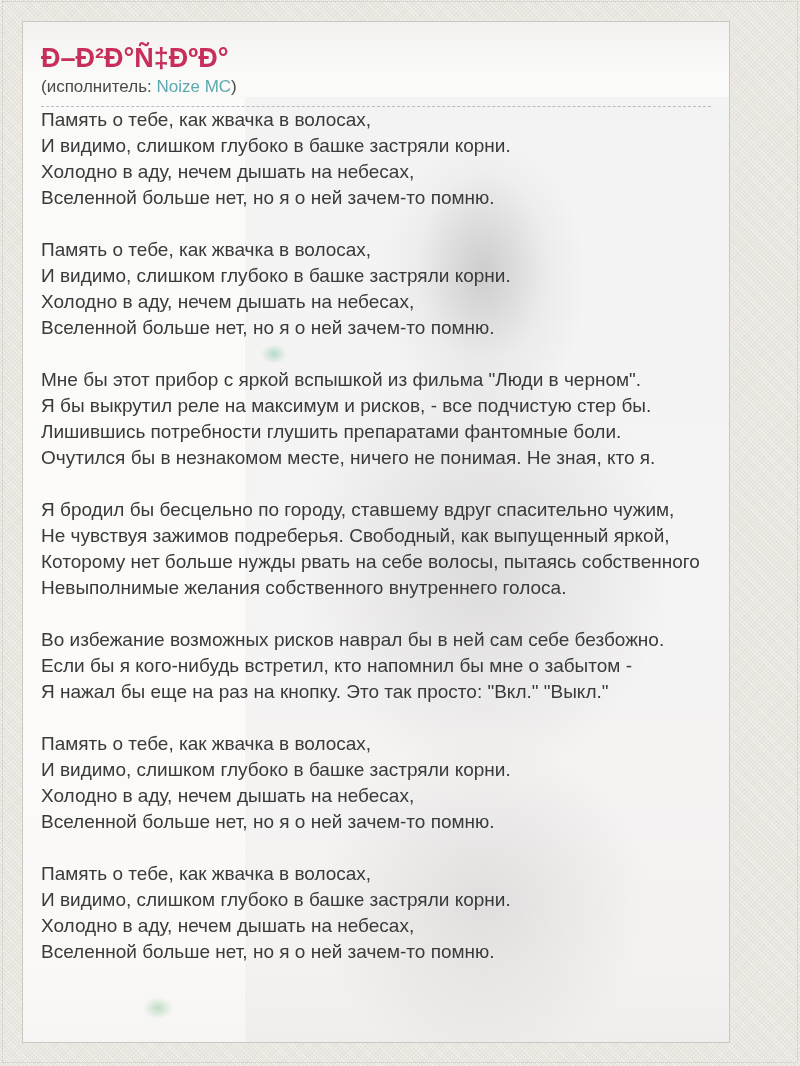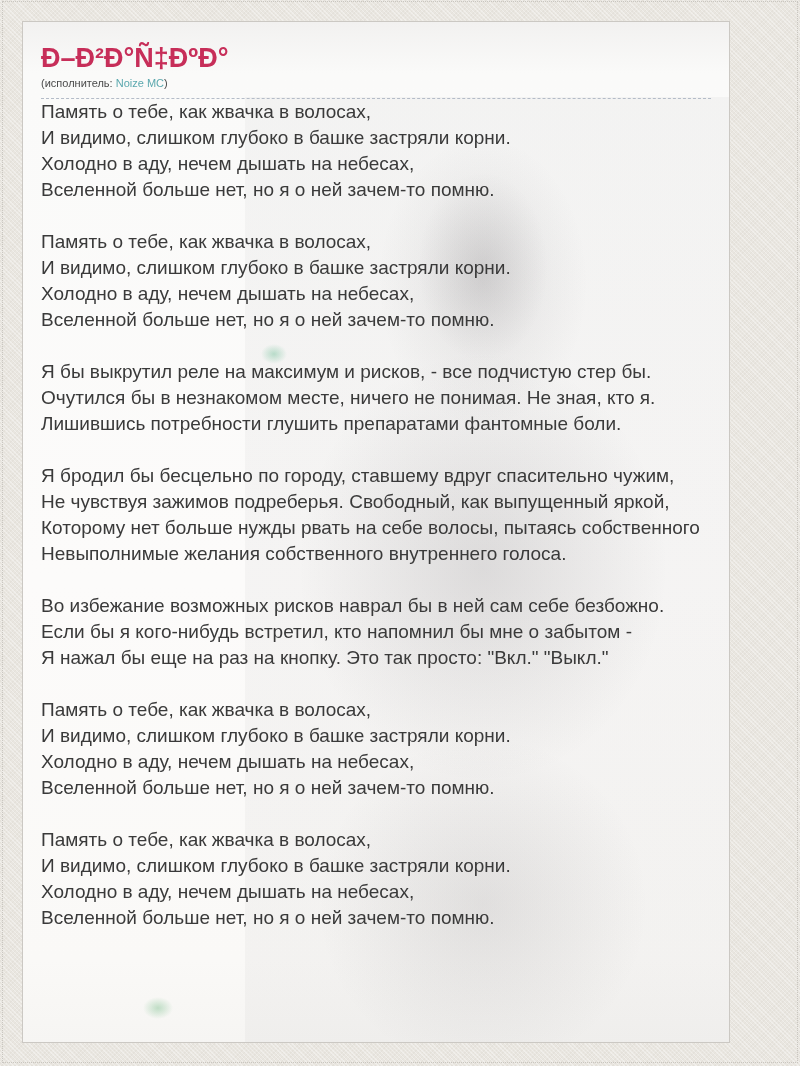--- a/index.html
+++ b/index.html
@@ -62,21 +62,21 @@
   }
   .card-content { position: relative; }
   .song-title {
     font-size: 27px;
     font-weight: bold;
     color: #c72e59;
     line-height: 1.15;
     margin: 5px 0 3px 0;
   }
   .artist-line {
-    font-size: 11px;
+    font-size: 17px;
     color: #4a4a4a;
     padding-bottom: 9px;
     border-bottom: 1px dashed #b4bcc8;
   }
   .artist-link {
     color: #5ba8ae;
     text-decoration: none;
     cursor: pointer;
   }
   .lyrics {
@@ -104,23 +104,24 @@
           <div class="line">Холодно в аду, нечем дышать на небесах,</div>
           <div class="line">Вселенной больше нет, но я о ней зачем-то помню.</div>
         </div>
         <div class="stanza">
           <div class="line">Память о тебе, как жвачка в волосах,</div>
           <div class="line">И видимо, слишком глубоко в башке застряли корни.</div>
           <div class="line">Холодно в аду, нечем дышать на небесах,</div>
           <div class="line">Вселенной больше нет, но я о ней зачем-то помню.</div>
         </div>
         <div class="stanza">
+          <div class="line">Мне бы этот прибор с яркой вспышкой из фильма "Люди в черном".</div>
           <div class="line">Я бы выкрутил реле на максимум и рисков, - все подчистую стер бы.</div>
+          <div class="line">Лишившись потребности глушить препаратами фантомные боли.</div>
           <div class="line">Очутился бы в незнакомом месте, ничего не понимая. Не зная, кто я.</div>
-          <div class="line">Лишившись потребности глушить препаратами фантомные боли.</div>
         </div>
         <div class="stanza">
           <div class="line">Я бродил бы бесцельно по городу, ставшему вдруг спасительно чужим,</div>
           <div class="line">Не чувствуя зажимов подреберья. Свободный, как выпущенный яркой,</div>
           <div class="line">Которому нет больше нужды рвать на себе волосы, пытаясь собственного</div>
           <div class="line">Невыполнимые желания собственного внутреннего голоса.</div>
         </div>
         <div class="stanza">
           <div class="line">Во избежание возможных рисков наврал бы в ней сам себе безбожно.</div>
           <div class="line">Если бы я кого-нибудь встретил, кто напомнил бы мне о забытом -</div>

